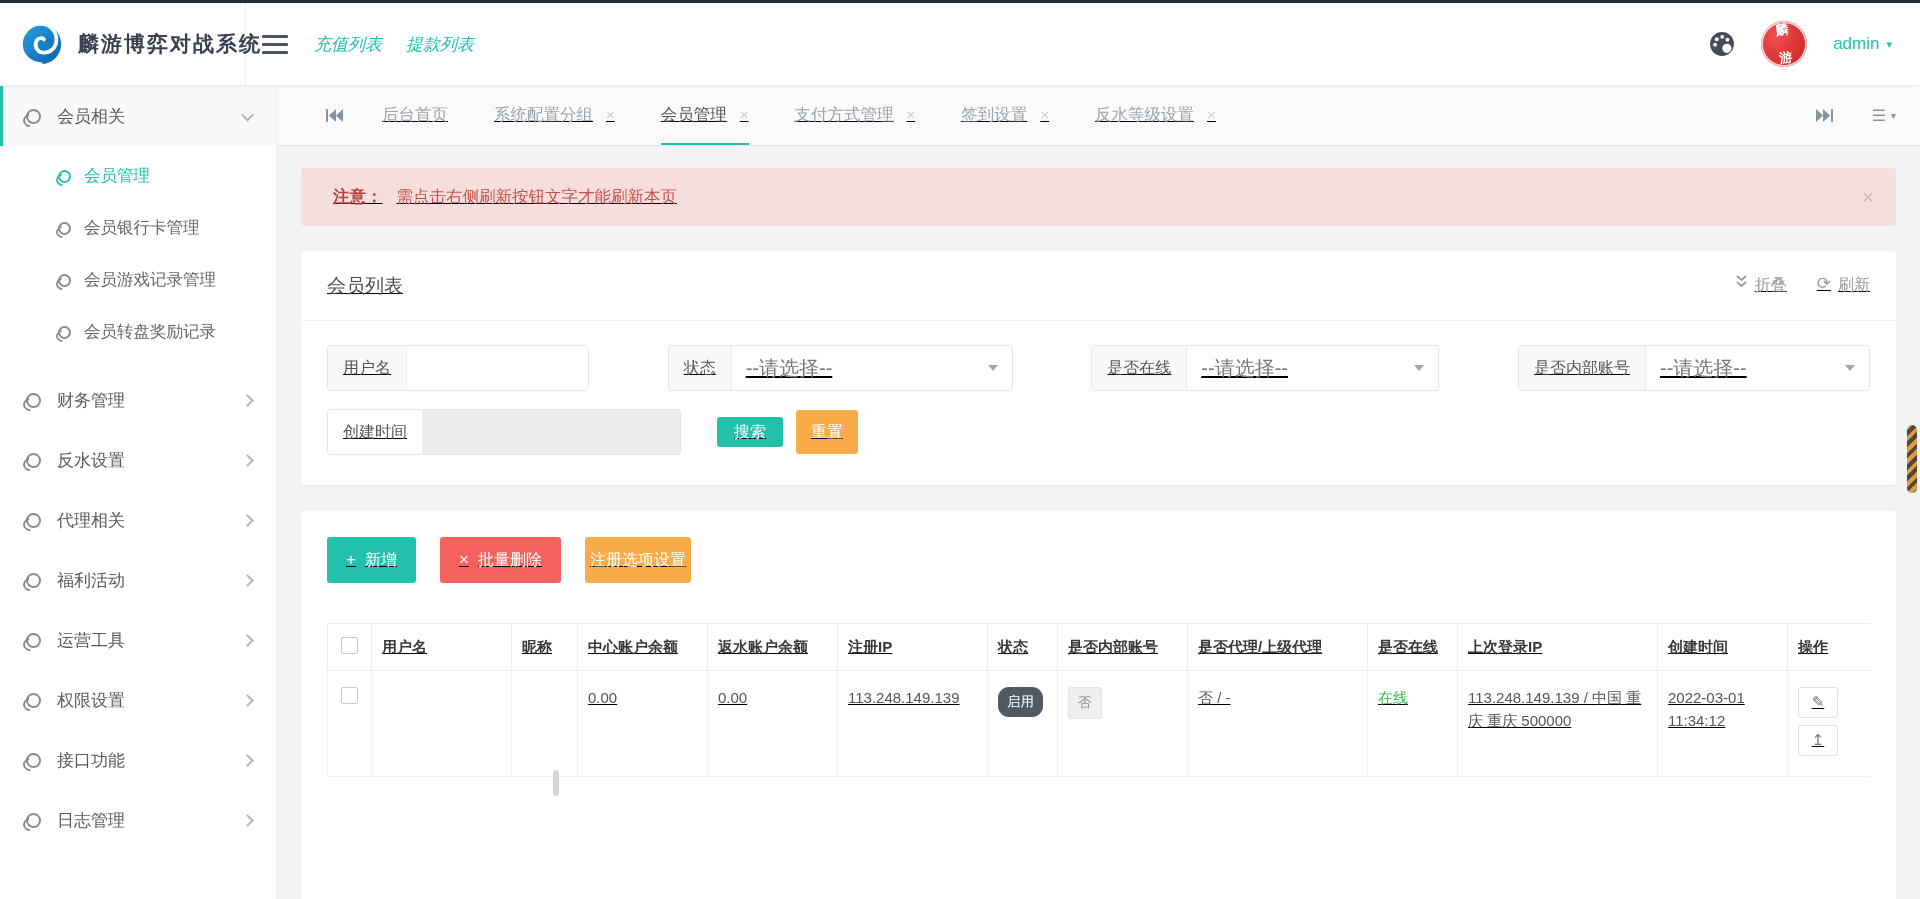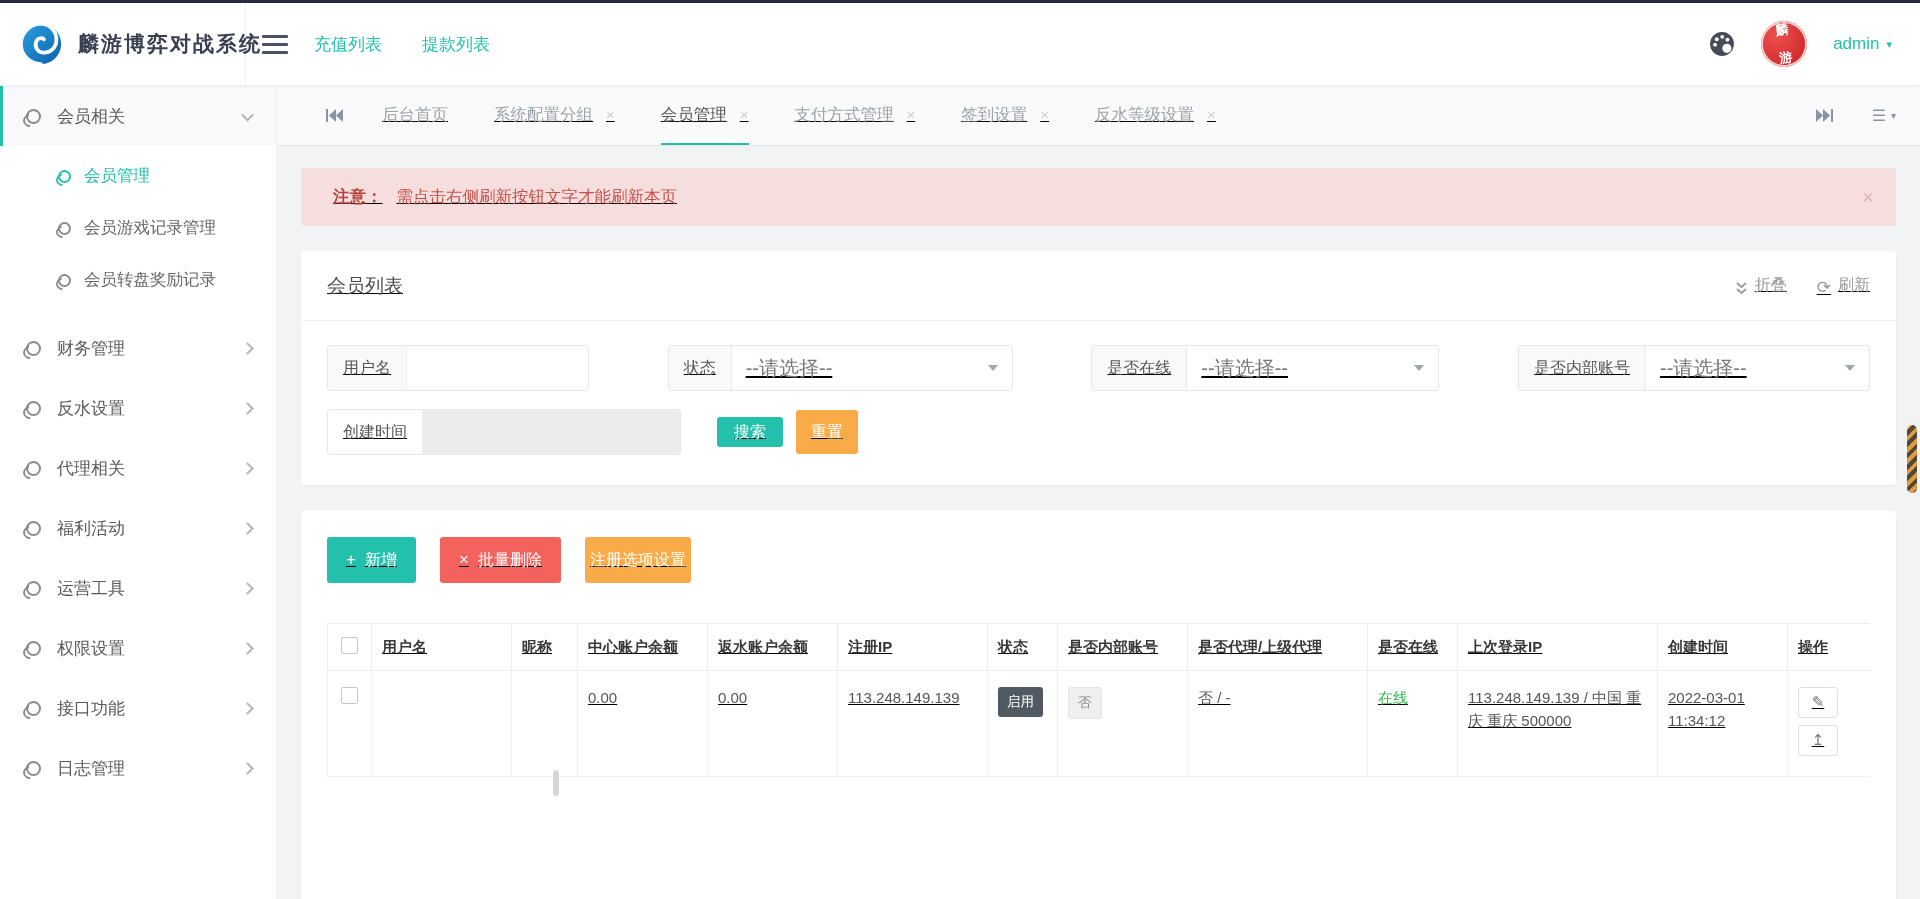--- a/index.html
+++ b/index.html
@@ -11,21 +11,21 @@
 
   
   .header { height:83px; background:#fff; display:flex; align-items:center; position:relative; z-index:20;
             border-bottom:1px solid #f0f0f0; box-shadow:0 1px 3px rgba(0,0,0,.05); }
   .brand { width:246px; height:100%; display:flex; align-items:center; padding-left:18px; gap:14px;
            border-right:1px solid #f1f1f1; }
   .logo { width:46px; height:46px; flex:0 0 46px; }
   .brand-title { font-size:21px; font-weight:700; color:#3a4050; letter-spacing:2px; white-space:nowrap; }
   .burger { margin-left:16px; width:26px; display:flex; flex-direction:column; gap:5px; cursor:pointer; }
   .burger i { display:block; height:3px; background:#4a5164; border-radius:1px; }
-  .topnav { display:flex; gap:40px; margin-left:26px; }
+  .topnav { display:flex; gap:24px; margin-left:26px;font-style:italic; }
   .topnav .lnk { font-size:17px; color:#23c0ac; cursor:pointer; white-space:nowrap; }
   .header-right { margin-left:auto; display:flex; align-items:center; gap:26px; padding-right:28px; }
   .avatar { width:46px; height:46px; border-radius:50%; background:radial-gradient(circle at 35% 30%, #ef5050, #c51e1e);
             display:flex; align-items:center; justify-content:center; transform:rotate(-8deg);
             box-shadow:0 0 0 2px #f3caca inset; }
   .avatar span { color:#fff; font-family:"DejaVu Serif",serif; font-weight:700; font-size:13px; line-height:14px;
                  text-align:center; display:block; }
   .admin { font-size:17px; color:#23c0ac; display:flex; align-items:center; gap:7px; cursor:pointer; }
   .admin .caret { font-size:11px; }
 
@@ -74,21 +74,21 @@
   .banner b { color:#b5413c; font-size:16.5px; font-weight:700; margin-right:14px; }
   .banner .msg { color:#c4504a; font-size:16.5px; }
   .banner .close { position:absolute; right:22px; top:50%; transform:translateY(-50%); color:#dcb3b3;
                    font-size:20px; cursor:pointer; }
 
   .panel { background:#fff; border-radius:4px; box-shadow:0 1px 2px rgba(0,0,0,.04); }
   .panel-hd { height:70px; display:flex; align-items:center; justify-content:space-between;
               padding:0 26px; border-bottom:1px solid #f0f0f0; }
   .panel-title { font-size:19px; color:#4a4a4a; }
   .panel-tools { display:flex; gap:30px; color:#9a9a9a; font-size:16px; }
-  .tool { display:flex; align-items:flex-end; gap:7px; cursor:pointer; }
+  .tool { display:flex; align-items:flex-start; gap:7px; cursor:pointer; }
   .tool svg { display:block; }
   .tool .rf { font-size:17px; line-height:1; }
   .panel-bd { padding:24px 26px 30px; }
 
   .form-row { display:flex; justify-content:space-between; }
   .form-row2 { display:flex; margin-top:18px; align-items:center; }
   .igroup { display:flex; height:46px; border:1px solid #e3e6ea; border-radius:3px; background:#fff; overflow:hidden; }
   .iaddon { display:flex; align-items:center; padding:0 15px; background:#f8f9fa; border-right:1px solid #ececec;
             font-size:16px; color:#555; white-space:nowrap; }
   .ifield { flex:1; border:0; outline:none; font-size:16px; color:#555; padding:0 12px; background:#fff; min-width:0;
@@ -117,21 +117,21 @@
   table.grid { border-collapse:collapse; table-layout:fixed; width:1590px; }
   .grid th { font-size:15px; font-weight:700; color:#383838; text-align:left; padding:13px 10px;
              border:1px solid #ebedee; white-space:nowrap; overflow:hidden; background:#fff; }
   .grid td { font-size:15px; color:#555; padding:16px 10px; border:1px solid #eef0f1; vertical-align:top;
              line-height:1.5; overflow:hidden; }
   .grid .c { text-align:center; }
   .grid td.tall { height:106px; }
   .cbx { width:17px; height:17px; border:1px solid #c6c9cc; border-radius:2px; background:#fff; display:inline-block;
          cursor:pointer; }
   .badge-dark { display:inline-block; background:#515a62; color:#fff; font-size:13.5px; padding:5px 9px;
-                border-radius:3px; cursor:pointer; }
+                border-radius:11px; cursor:pointer; }
   .badge-gray { display:inline-block; background:#efefef; color:#8a8a8a; font-size:13.5px; padding:5px 9px;
                 border-radius:3px; border:1px solid #e4e4e4; }
   .online { color:#2fb84f; }
   .ops { display:flex; flex-direction:column; gap:7px; }
   .opbtn { width:40px; height:31px; background:#fff; border:1px solid #dcdfe6; border-radius:3px; color:#6f7580;
            font-size:15px; display:flex; align-items:center; justify-content:center; cursor:pointer; }
 
   .vthumb { position:absolute; right:3px; top:425px; width:10px; height:68px; border-radius:5px;
             background:repeating-linear-gradient(135deg,#e09a3e 0 4px,#51483c 4px 8px); }
   .hthumb { position:absolute; left:553px; top:770px; width:6px; height:26px; border-radius:3px; background:#d6d6d6; }
@@ -189,20 +189,24 @@
     <div class="sidebar">
       <div class="side-group open">
         <span class="ring"></span>
         <span class="side-label">会员相关</span>
         <span class="chev down"></span>
       </div>
       <div class="submenu">
         <div class="side-sub active">
           <span class="ring"></span>
           <span class="side-label">会员管理</span>
+        </div>
+        <div class="side-sub">
+          <span class="ring"></span>
+          <span class="side-label">会员银行卡管理</span>
         </div>
         <div class="side-sub">
           <span class="ring"></span>
           <span class="side-label">会员游戏记录管理</span>
         </div>
         <div class="side-sub">
           <span class="ring"></span>
           <span class="side-label">会员转盘奖励记录</span>
         </div>
       </div>

